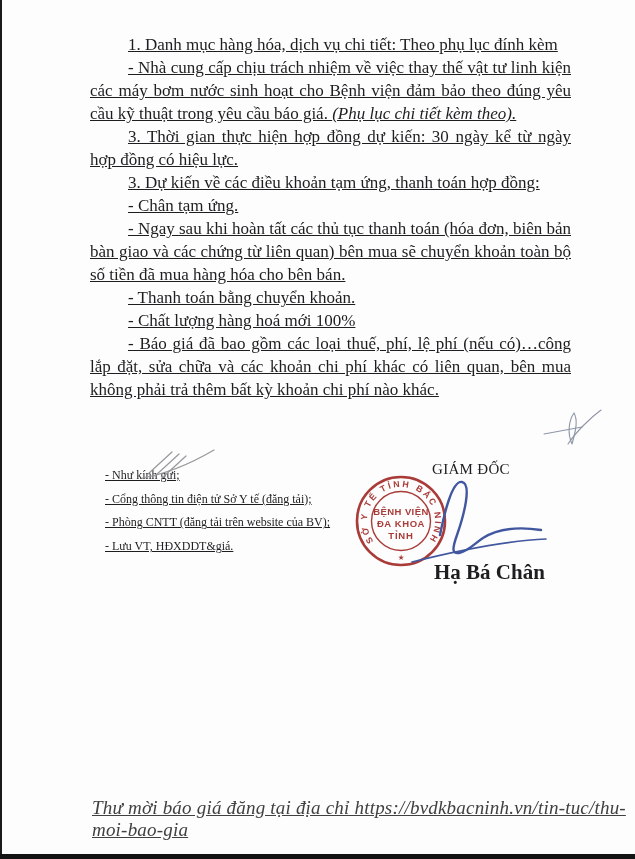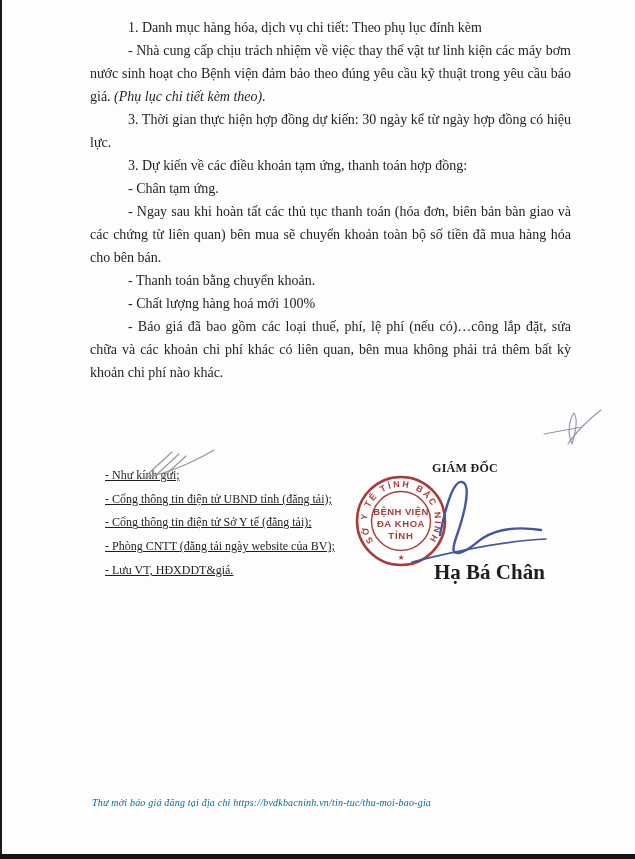--- a/index.html
+++ b/index.html
@@ -6,45 +6,45 @@
   html,body { margin:0; padding:0; background:#ffffff; }
   .page {
     position:relative; width:635px; height:859px;
     background:#fdfdfd; overflow:hidden;
     font-family:"Liberation Serif", serif; color:#1e1e20;
   }
   .edge-left   { position:absolute; left:0; top:0; width:2px; height:859px; background:#1b1b1b; }
   .edge-bottom { position:absolute; left:0; bottom:0; width:635px; height:5px; background:#141414; }
 
   .doc-body {
-    position:absolute; left:90px; top:16px; width:481px;
-    font-size:14px; line-height:23px; text-align:justify;
+    position:absolute; left:90px; top:33px; width:481px;
+    font-size:17px; line-height:23px; text-align:justify;text-decoration:underline;
   }
   .doc-body p { margin:0; text-indent:38px; }
   .it { font-style:italic; }
 
   .recipients { position:absolute; left:97px; top:460px; font-size:12px; line-height:15.7px; }
   .recipients-heading {
     font-weight:bold; font-style:italic; font-size:13.5px;
     margin:0 0 4px 5px;
   }
   .recipients-item { margin:8px;text-decoration:underline; }
 
   .director-title {
     position:absolute; left:432px; top:461px;
-    font-weight:bold; font-size:12px; letter-spacing:0.3px;
+    font-weight:normal; font-size:15px; letter-spacing:0.3px;
   }
   .signer-name {
     position:absolute; left:434px; top:560px;
     font-weight:bold; font-size:21px;
   }
 
   .footer-note {
     position:absolute; left:92px; top:797px;
-    font-style:italic; font-size:10px; letter-spacing:0.2px; color:#0369a1;
+    font-style:italic; font-size:19px; letter-spacing:0.2px; color:#404040;text-decoration:underline;
   }
 
   .sig-svg   { position:absolute; left:340px; top:440px; }
   .scribble-a{ position:absolute; left:138px; top:444px; }
   .scribble-b{ position:absolute; left:538px; top:406px; }
 
   .stamp-text { font-family:"Liberation Sans", sans-serif; font-weight:bold; }
 </style>
 </head>
 <body>
@@ -61,23 +61,22 @@
     <p>3. Dự kiến về các điều khoản tạm ứng, thanh toán hợp đồng:</p>
     <p>-  Chân tạm ứng.</p>
     <p>- Ngay sau khi hoàn tất các thủ tục thanh toán (hóa đơn, biên bản bàn giao và các chứng từ liên quan) bên mua sẽ chuyển khoản toàn bộ số tiền đã mua hàng hóa cho bên bán.</p>
     <p>- Thanh toán bằng chuyển khoản.</p>
     <p>- Chất lượng hàng hoá mới 100%</p>
     <p>- Báo giá đã bao gồm các loại thuế, phí, lệ phí (nếu có)…công lắp đặt, sửa chữa và các khoản chi phí khác có liên quan, bên mua không phải trả thêm bất kỳ khoản chi phí nào khác.</p>
   </div>
 
   <div class="recipients">
     <div class="recipients-item">- Như kính gửi;</div>
-    <div class="recipients-item">- Cổng thông tin điện tử UBND tỉnh (đăng tải);</div>
     <div class="recipients-item">- Cổng thông tin điện tử Sở Y tế (đăng tải);</div>
-    <div class="recipients-item">- Phòng CNTT (đăng tải ngày website của BV);</div>
+    <div class="recipients-item">- Phòng CNTT (đăng tải trên website của BV);</div>
     <div class="recipients-item">- Lưu VT, HĐXDDT&amp;giá.</div>
   </div>
 
   <div class="director-title">GIÁM ĐỐC</div>
   <div class="signer-name">Hạ Bá Chân</div>
 
   <svg class="scribble-a" width="80" height="36" viewBox="0 0 80 36">
     <g fill="none" stroke="#98989c" stroke-width="1.2" stroke-linecap="round">
       <path d="M 10,30 L 34,8"></path>
       <path d="M 17,32 L 41,10"></path>

